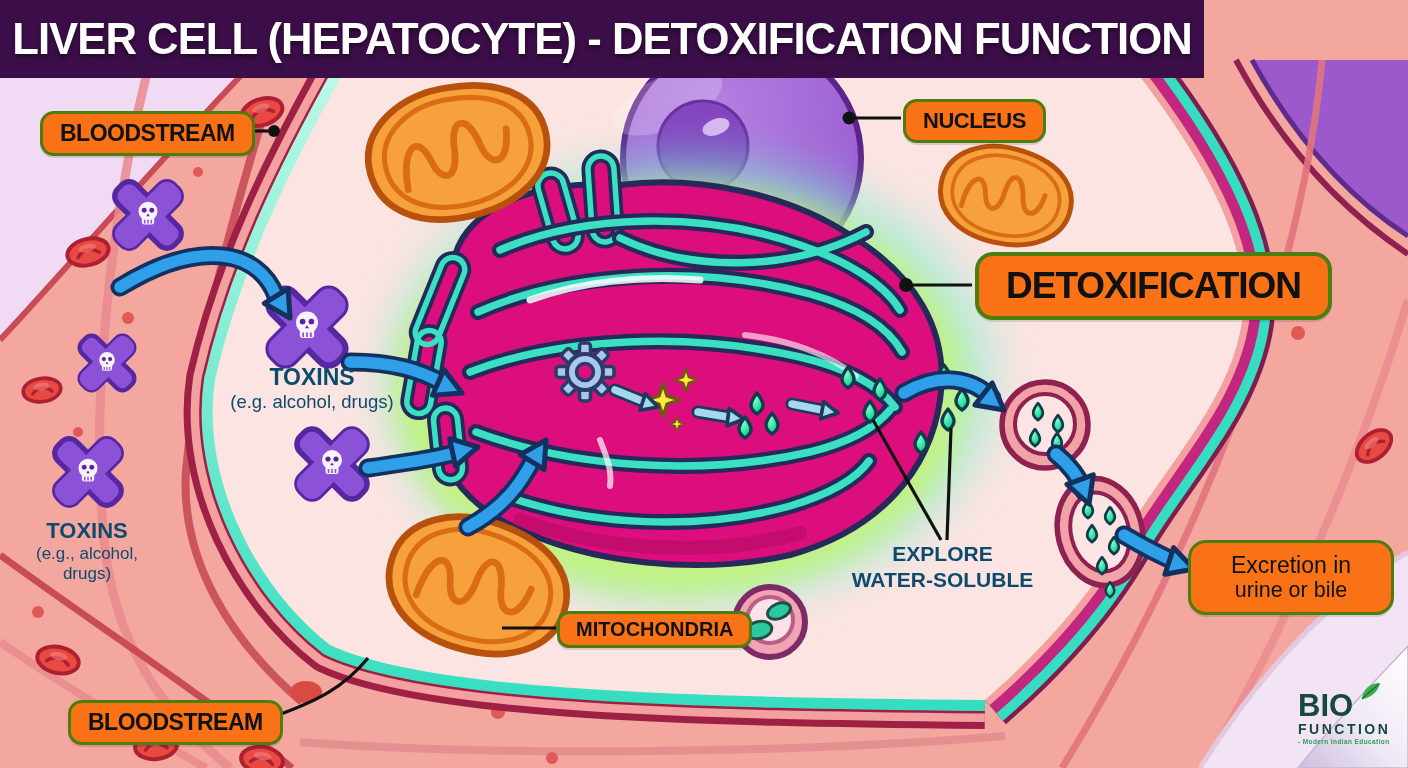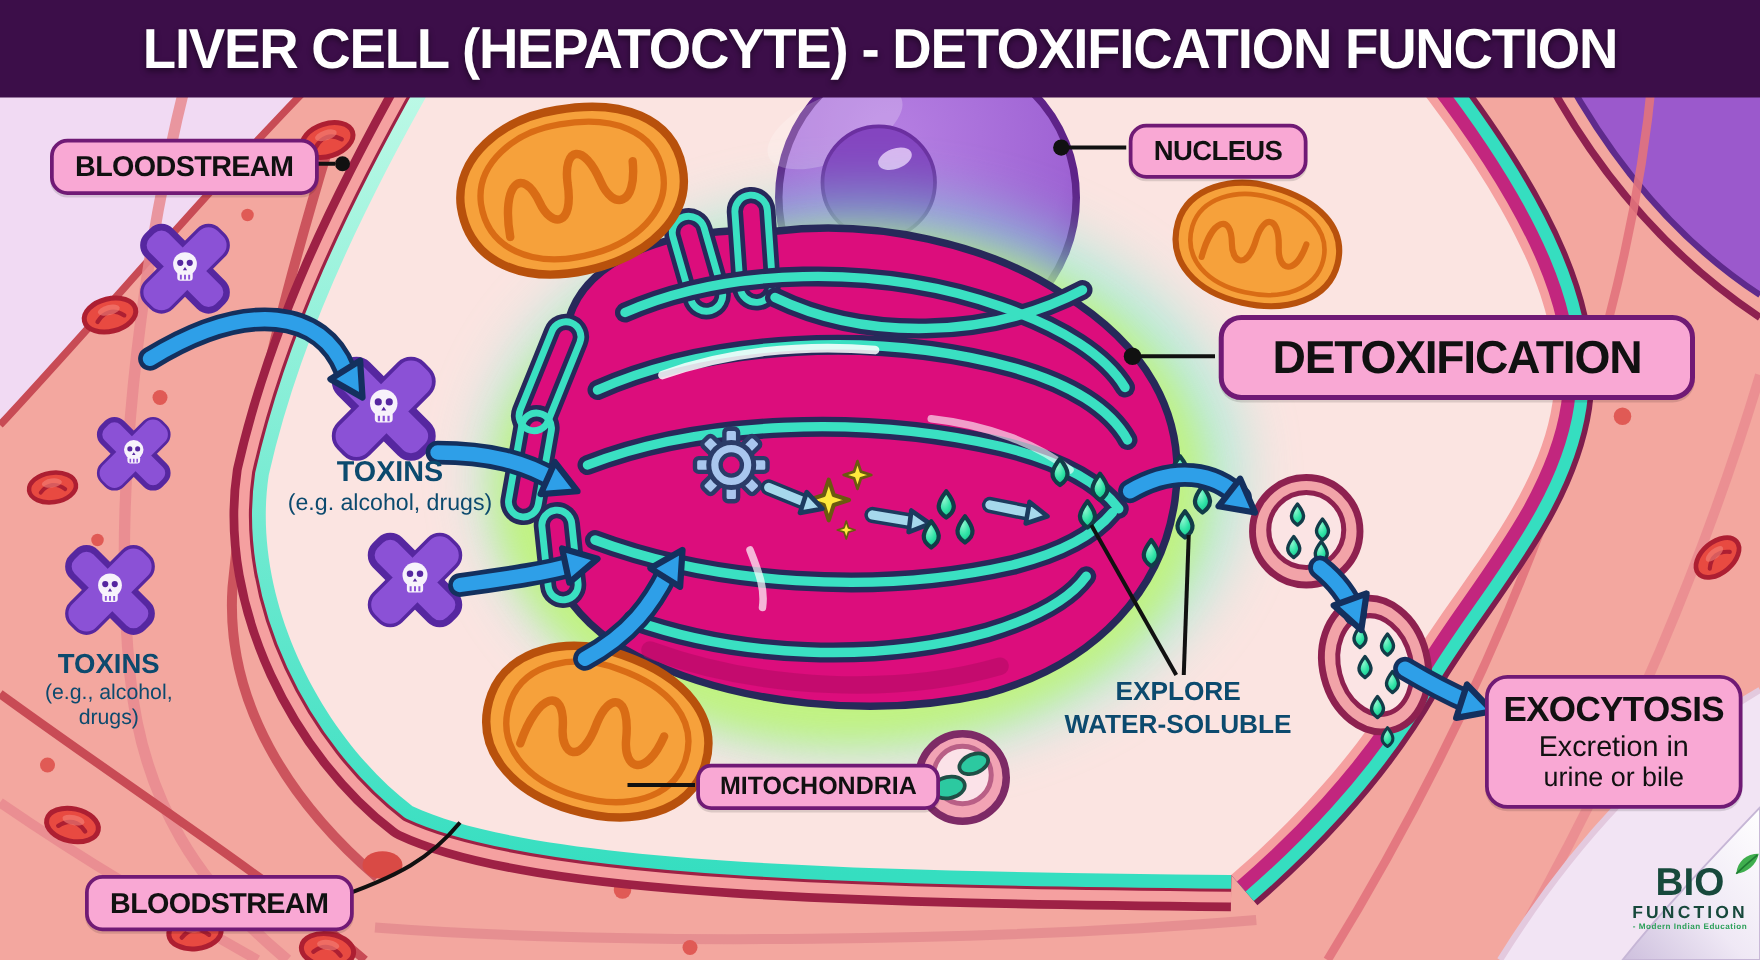--- a/index.html
+++ b/index.html
@@ -1,31 +1,31 @@
 <!DOCTYPE html>
 <html><head>
 <meta charset="utf-8">
 <style>
   html,body{margin:0;padding:0;background:#222;}
   .stage{position:relative;width:1408px;height:768px;overflow:hidden;
          font-family:"Liberation Sans","DejaVu Sans",sans-serif;background:#f3a79f;}
   svg{position:absolute;left:0;top:0;}
-  .titlebar{position:absolute;left:0;top:0;width:1408px;height:78px;background:#3c0e49;
+  .titlebar{position:absolute;left:0;top:0;width:1204px;height:78px;background:#3c0e49;
             display:flex;align-items:center;justify-content:center;z-index:30;}
   .titlebar span{color:#fff;font-size:45px;font-weight:bold;letter-spacing:-1px;
                  transform:scaleX(0.97);white-space:nowrap;
                  text-shadow:0 3px 5px rgba(0,0,0,.45);}
-  .pill{position:absolute;background:#f9a8d4;border:3px solid #701a75;border-radius:14px;
+  .pill{position:absolute;background:#f97316;border:3px solid #4d7c0f;border-radius:14px;
         color:#111;font-weight:bold;white-space:nowrap;z-index:20;
         display:flex;align-items:center;justify-content:center;
         box-shadow:0 2px 0 rgba(0,0,0,.12);}
   .pill-sm{font-size:23px;padding:6px 17px;letter-spacing:-0.5px;}
   .freetext{position:absolute;color:#0c4a6e;text-align:center;z-index:20;line-height:1.18;}
   .ft-title{font-weight:bold;}
-  .logo{position:absolute;left:1298px;top:690px;width:108px;text-align:center;z-index:25;
+  .logo{position:absolute;left:1298px;top:690px;width:108px;text-align:left;z-index:25;
         color:#17493c;}
   .logo .bio{font-size:31px;font-weight:bold;letter-spacing:0px;line-height:1;position:relative;display:inline-block;}
   .logo .explore{font-size:14px;font-weight:bold;letter-spacing:2.5px;line-height:1.15;}
   .logo .tagline{font-size:6.5px;color:#2da05a;font-weight:bold;letter-spacing:0.4px;margin-top:1px;}
   .leaf{position:absolute;right:-7px;top:-9px;}
 </style>
 </head>
 <body>
 
 <div class="stage">
@@ -366,30 +366,29 @@
 </div>
 
 <div class="pill pill-sm" style="left:40px;top:111px;">
   <span>BLOODSTREAM</span>
 </div>
 
 <div class="pill pill-sm" style="left:903px;top:99px;font-size:22px;">
   <span>NUCLEUS</span>
 </div>
 
-<div class="pill" style="left:975px;top:252px;font-size:37px;padding:9px 39px;border-width:4px;border-radius:18px;letter-spacing:-1px;">
+<div class="pill" style="left:975px;top:252px;font-size:37px;padding:9px 27px;border-width:4px;border-radius:18px;letter-spacing:-1px;">
   <span>DETOXIFICATION</span>
 </div>
 
 <div class="pill" style="left:557px;top:611px;font-size:20px;padding:4px 16px;border-radius:12px;">
   <span>MITOCHONDRIA</span>
 </div>
 
 <div class="pill" style="left:1188px;top:540px;flex-direction:column;padding:9px 14px;border-radius:18px;border-width:3.5px;width:172px;">
-  <div style="font-size:28px;font-weight:bold;letter-spacing:-0.5px;">EXOCYTOSIS</div>
   <div style="font-size:23px;font-weight:normal;line-height:1.15;">Excretion in</div>
   <div style="font-size:21.5px;font-weight:normal;line-height:1.15;">urine or bile</div>
 </div>
 
 <div class="pill pill-sm" style="left:68px;top:700px;">
   <span>BLOODSTREAM</span>
 </div>
 
 <div class="freetext" style="left:217px;top:364px;width:190px;">
   <div class="ft-title" style="font-size:23px;">TOXINS</div>

